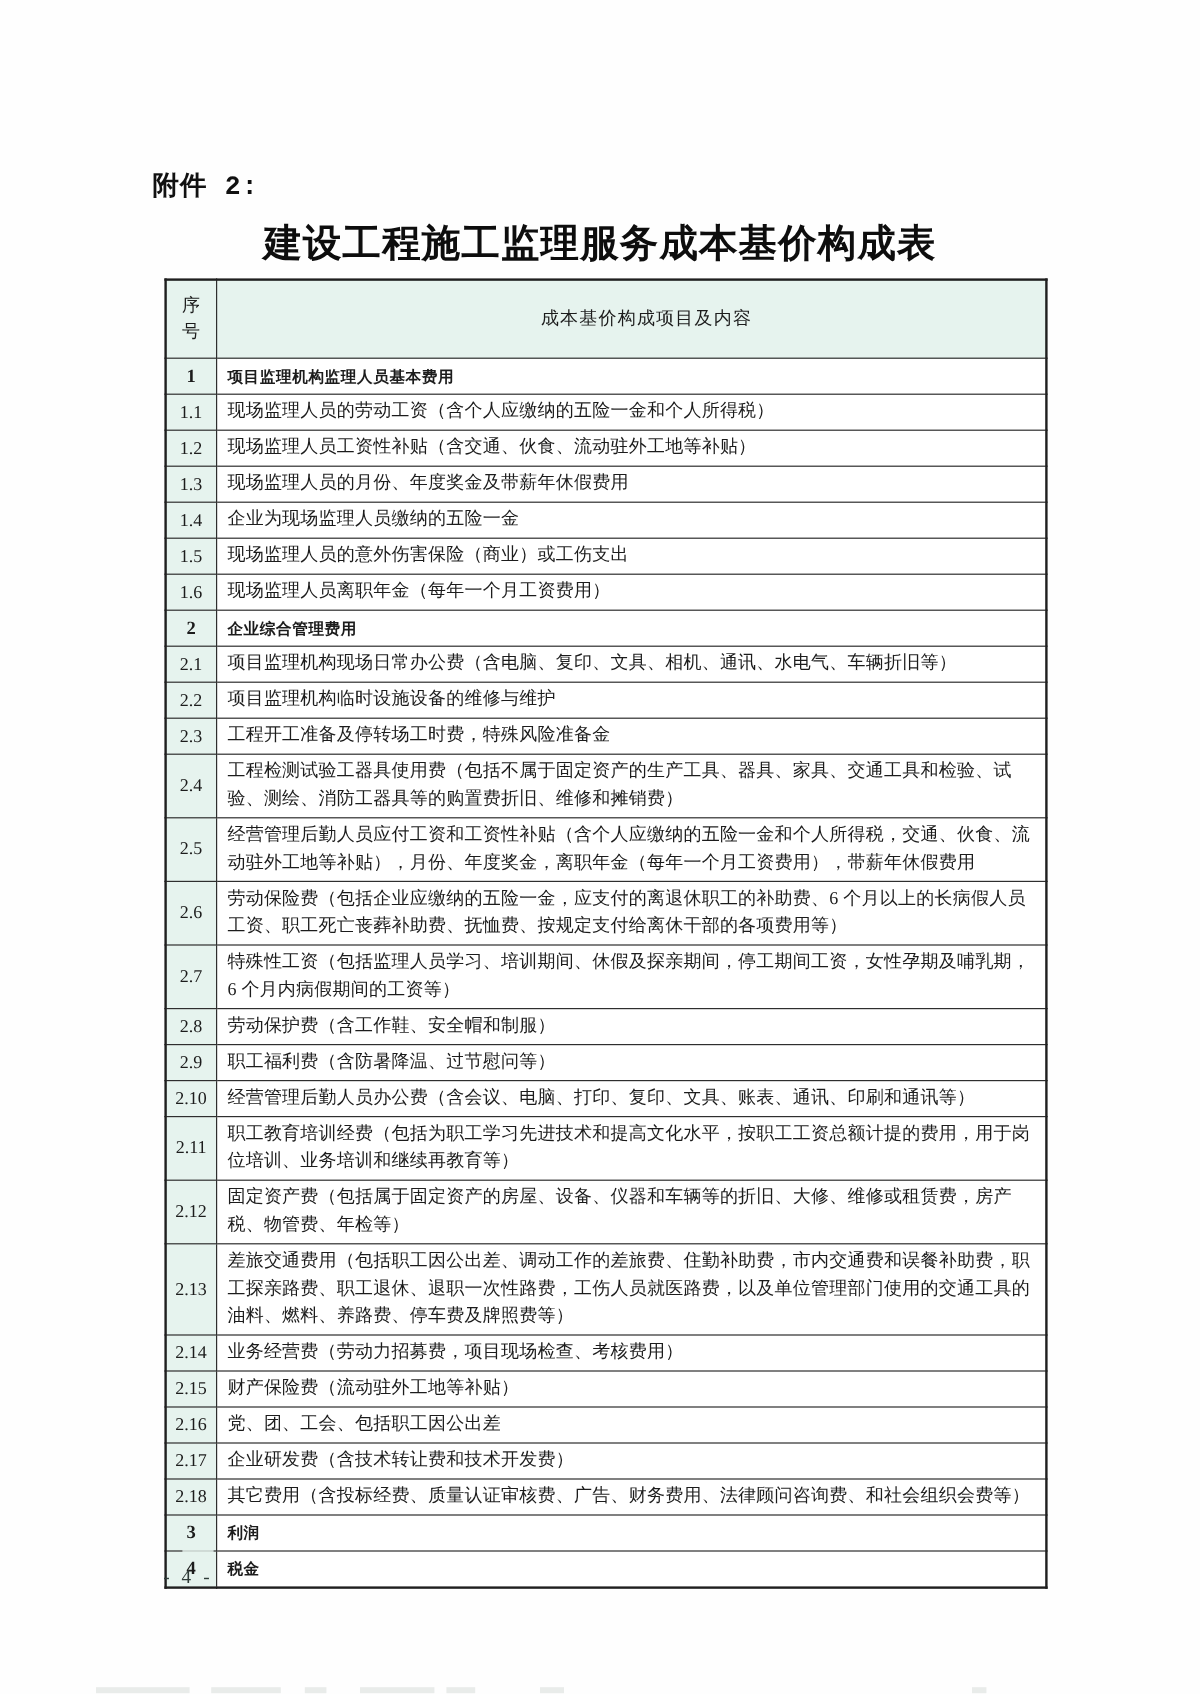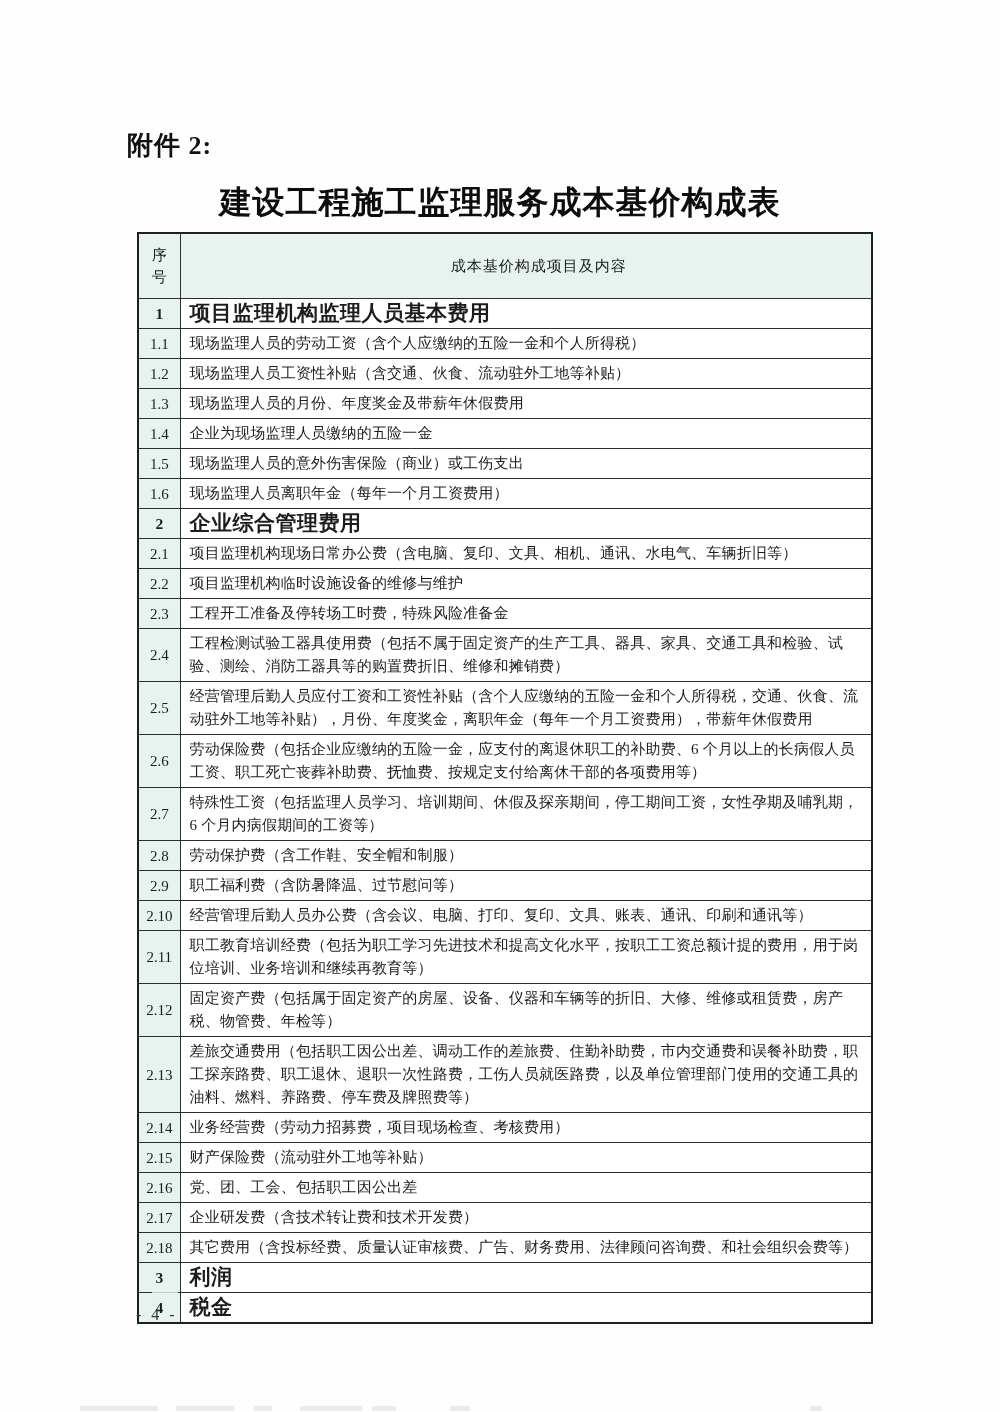--- a/index.html
+++ b/index.html
@@ -9,23 +9,23 @@
     height: 1412px;
     margin: 0 auto;
     background: #fefefe;
     color: #1a1a1a;
     font-family: "Liberation Serif", "DejaVu Serif", serif;
     overflow: hidden;
   }
   .attachment-label {
     position: absolute;
     left: 127px;
-    top: 128px;
-    font-family: Liberation Serif, serif;
-    font-size: 26px;
+    top: 140px;
+    font-family: Liberation Mono, monospace;
+    font-size: 22px;
     font-weight: 600;
     letter-spacing: 1px;
     color: #111;
   }
   .doc-title {
     position: absolute;
     left: 0;
     top: 160px;
     width: 100%;
     text-align: center;
@@ -72,21 +72,21 @@
     font-size: 15px;
   }
   td.desc {
     background: #ffffff;
     padding: 3px 10px 3px 9px;
     line-height: 23px;
     vertical-align: middle;
     letter-spacing: 0.2px;
   }
   tr.section td.num { font-weight: bold; font-size: 15.5px; }
-  tr.section td.desc { font-weight: bold; font-size: 21px; letter-spacing: 0.5px; font-family: Liberation Serif, serif; }
+  tr.section td.desc { font-weight: bold; font-size: 13px; letter-spacing: 0.5px; font-family: Liberation Serif, serif; }
   .page-number {
     position: absolute;
     left: 136px;
     top: 1306px;
     font-size: 16px;
     letter-spacing: 3px;
     color: #2f3b38;
   }
   .table-smudge {
     position: absolute;

